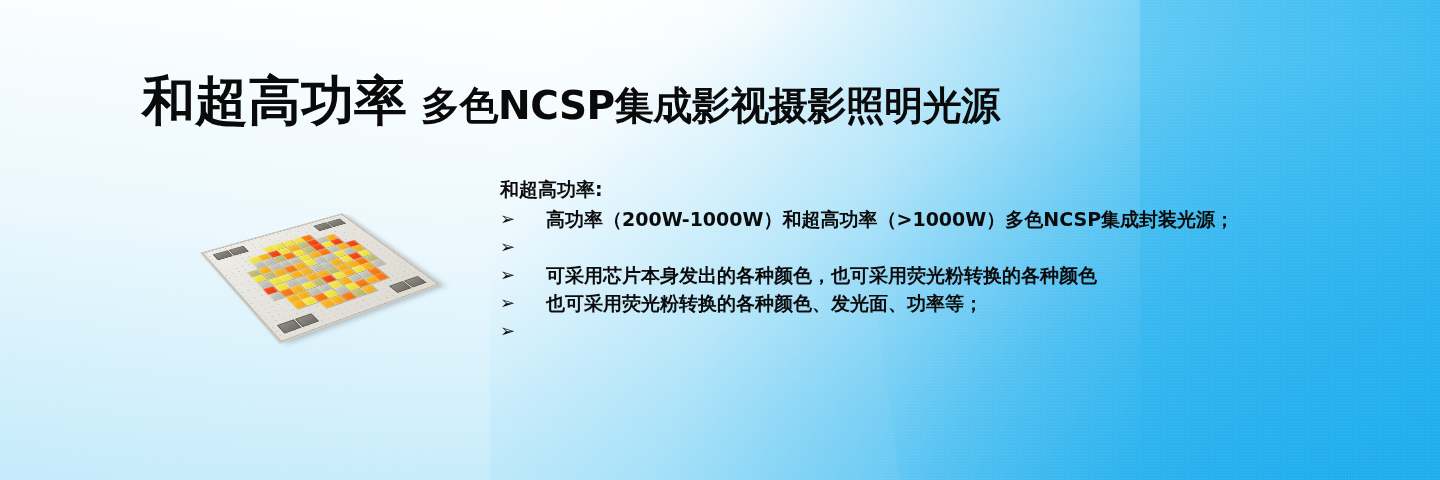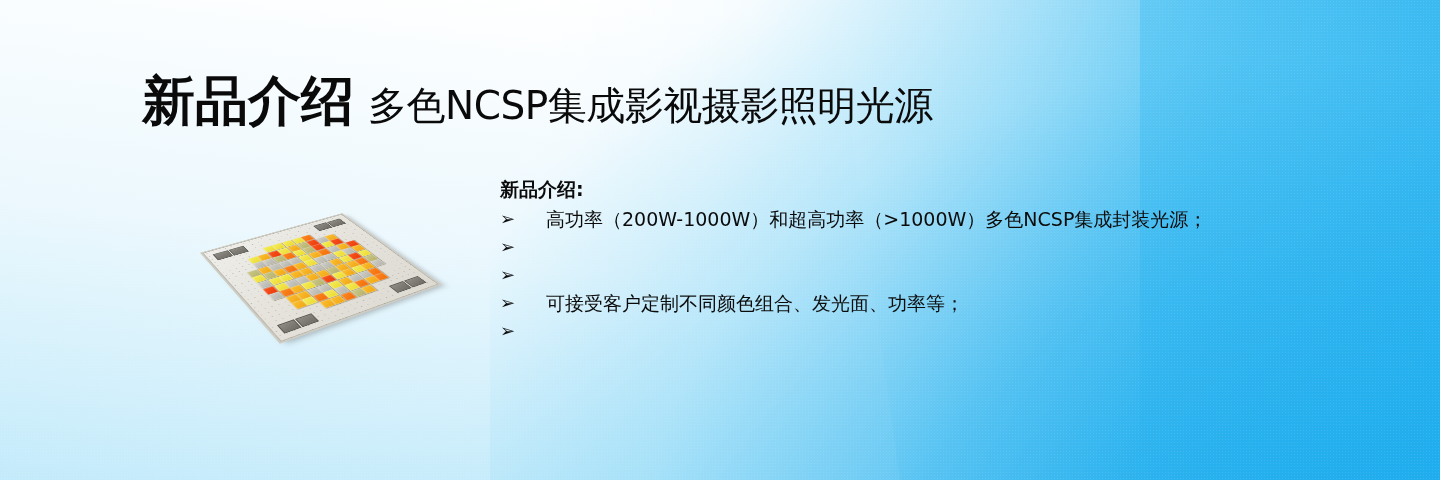--- a/index.html
+++ b/index.html
@@ -96,21 +96,21 @@
   }
   .title-main {
     font-size: 53px;
     font-weight: bold;
     color: #0a0a0a;
     letter-spacing: 0px;
     line-height: 1;
   }
   .title-sub {
     font-size: 39px;
-    font-weight: normal;
+    font-weight: bold;
     color: #0a0a0a;
     margin-left: 14px;
     letter-spacing: -0.5px;
     line-height: 1;
   }
 
   
   .features {
     position: absolute;
     left: 500px;
@@ -132,21 +132,21 @@
   .feature-marker {
     flex: 0 0 auto;
     width: 46px;
     font-size: 18px;
     color: #101010;
     line-height: 28px;
     font-family: "DejaVu Sans", sans-serif;
   }
   .feature-text {
     font-size: 19px;
-    font-weight: normal;
+    font-weight: bold;
     color: #0b0b0b;
     line-height: 28px;
     white-space: nowrap;
   }
 
   
   .led-module {
     position: absolute;
     left: 196px;
     top: 172px;
@@ -226,21 +226,21 @@
 
 <div class="slide">
 
   <div class="bg-base"></div>
   <div class="bg-wash-tl"></div>
   <div class="bg-sweep-bl"></div>
   <div class="bg-deep-br"></div>
   <div class="bg-noise"></div>
 
   <div class="title-row">
-    <span class="title-main">新品介绍</span>
+    <span class="title-main">和超高功率</span>
     <span class="title-sub">多色NCSP集成影视摄影照明光源</span>
   </div>
 
   <div class="led-module">
     <div class="led-stage">
       <div class="led-board">
         <div class="led-substrate"></div>
         <div class="led-speckle"></div>
         <div class="pad p1"></div>
         <div class="pad p2"></div>
@@ -351,34 +351,35 @@
             <div class="die c-amber" style="left: 46.4px; top: 116px;"></div>
             <div class="die c-orange" style="left: 58px; top: 116px;"></div>
             <div class="die c-olive" style="left: 69.6px; top: 116px;"></div>
             <div class="die c-amber" style="left: 81.2px; top: 116px;"></div>
           </div>
       </div>
     </div>
   </div>
 
   <div class="features">
-    <div class="features-heading">新品介绍:</div>
+    <div class="features-heading">和超高功率:</div>
 
     <div class="feature-item">
       <span class="feature-marker">➢</span>
       <span class="feature-text">高功率（200W-1000W）和超高功率（&gt;1000W）多色NCSP集成封装光源；</span>
     </div>
     <div class="feature-item">
       <span class="feature-marker">➢</span>
     </div>
     <div class="feature-item">
       <span class="feature-marker">➢</span>
-    </div>
-    <div class="feature-item">
-      <span class="feature-marker">➢</span>
-      <span class="feature-text">可接受客户定制不同颜色组合、发光面、功率等；</span>
+      <span class="feature-text">可采用芯片本身发出的各种颜色，也可采用荧光粉转换的各种颜色</span>
+    </div>
+    <div class="feature-item">
+      <span class="feature-marker">➢</span>
+      <span class="feature-text">也可采用荧光粉转换的各种颜色、发光面、功率等；</span>
     </div>
     <div class="feature-item">
       <span class="feature-marker">➢</span>
     </div>
   </div>
 
 </div>
 
 </body></html>

